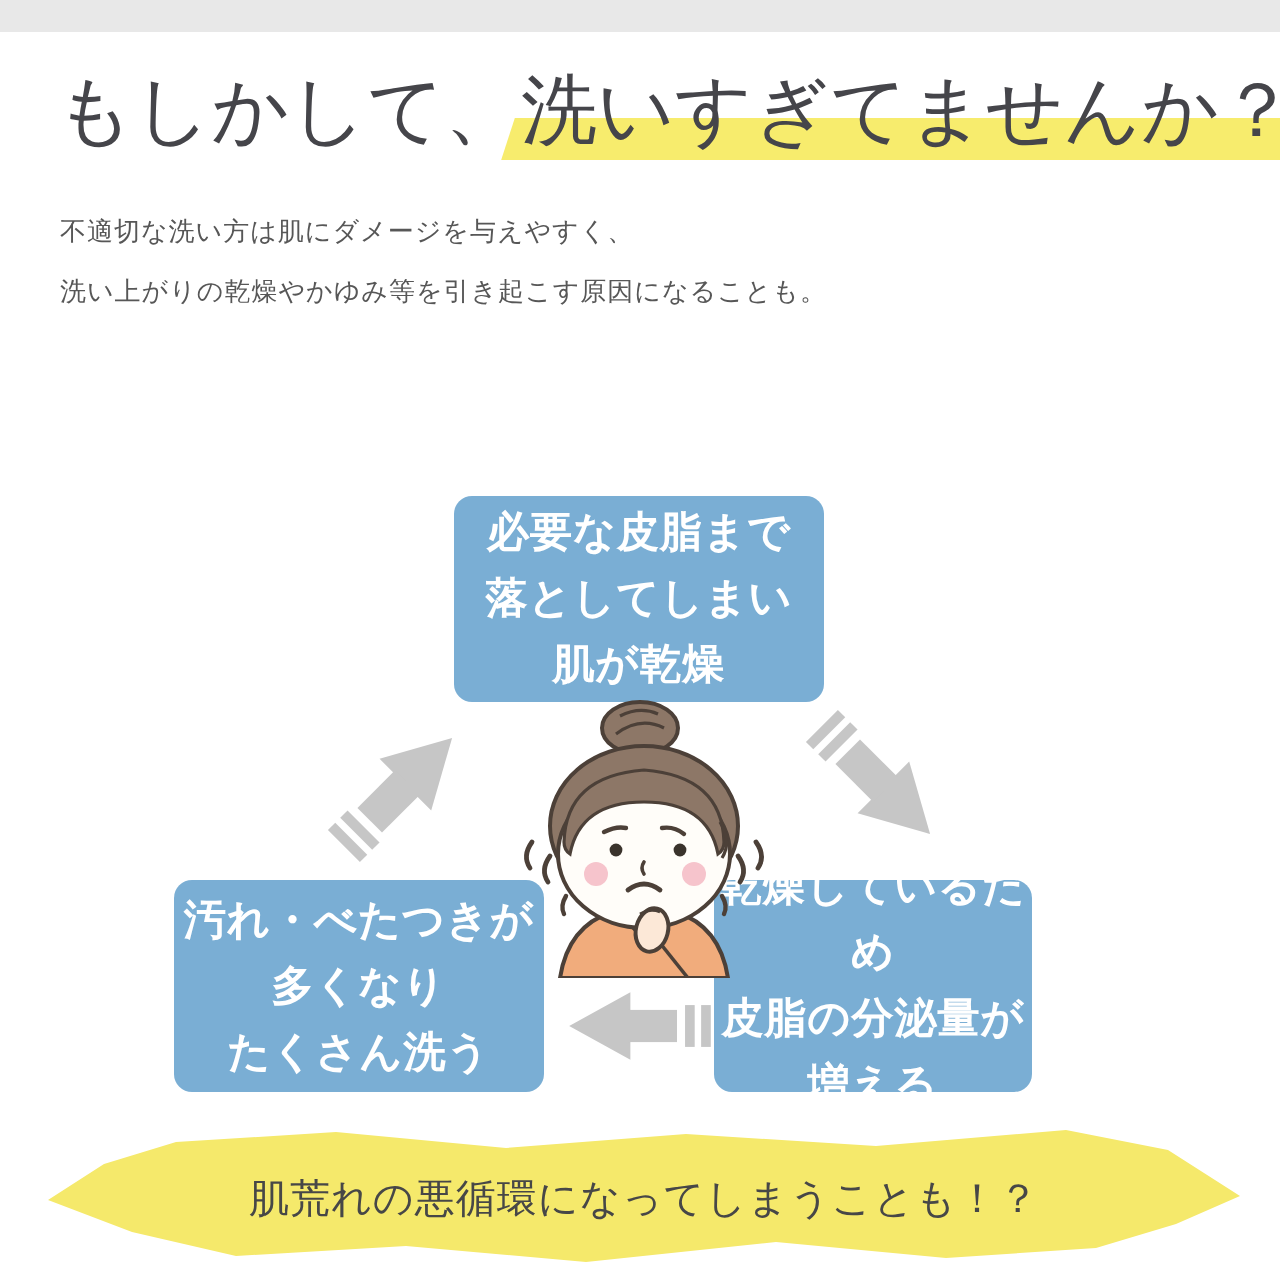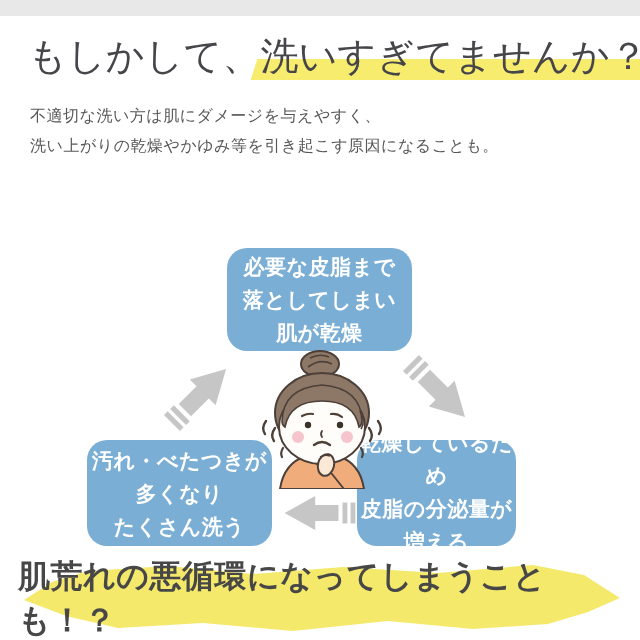--- a/index.html
+++ b/index.html
@@ -29,28 +29,28 @@
   .hl-wrap{position:relative;display:inline-block;}
   .hl-bar{
     position:absolute;left:-6px;right:-2px;bottom:2px;height:21px;
     background:var(--highlight-yellow,#f7ec6d);
     transform:skewX(-18deg);z-index:0;
   }
   .hl-text{position:relative;z-index:1;}
   
   .intro{
     position:absolute;left:30px;margin:0;
-    font-size:16px;line-height:30px;color:var(--body-text,#575757);
+    font-size:13px;line-height:30px;color:var(--body-text,#575757);
     white-space:pre-line;letter-spacing:0.5px;
   }
   .p1{top:85px;}
   .p2{top:154px;}
   
   .box{
-    position:absolute;border-radius:20px;
+    position:absolute;border-radius:9px;
     background:var(--accent-blue,#7aaed4);color:var(--box-text,#fff);
     font-size:21px;font-weight:bold;line-height:33px;
     display:flex;align-items:center;justify-content:center;text-align:center;
     white-space:pre-line;letter-spacing:0.5px;
   }
   .box-top{left:227px;top:232px;width:185px;height:103px;}
   .box-left{left:87px;top:424px;width:185px;height:106px;}
   .box-right{left:357px;top:424px;width:159px;height:106px;font-family:Liberation Serif, serif;}
   
   .arrow{position:absolute;}
@@ -61,21 +61,21 @@
   .arrow-left{left:283px;top:476px;width:74px;height:42px;}
   
   .woman{position:absolute;left:254px;top:333px;width:136px;height:140px;}
   .woman svg{display:block;width:100%;height:100%;}
   
   .banner{position:absolute;left:18px;top:546px;width:608px;height:76px;}
   .banner-bg{position:absolute;inset:0;width:100%;height:100%;}
   .banner-bg polygon{fill:var(--banner-yellow,#f5e96b);}
   .banner-text{
     position:absolute;inset:0;display:flex;align-items:center;justify-content:center;
-    font-size:32px;font-weight:bold;color:var(--banner-text,#474747);
+    font-size:20px;font-weight:normal;color:var(--banner-text,#474747);
     letter-spacing:0.5px;padding-bottom:2px;
   }
 </style>
 </head>
 <body>
 
 <div class="page">
 
   <h1 class="title"><span>もしかして、</span><span class="hl-wrap"><span class="hl-bar"></span><span class="hl-text">洗いすぎてませんか？</span></span></h1>
 

